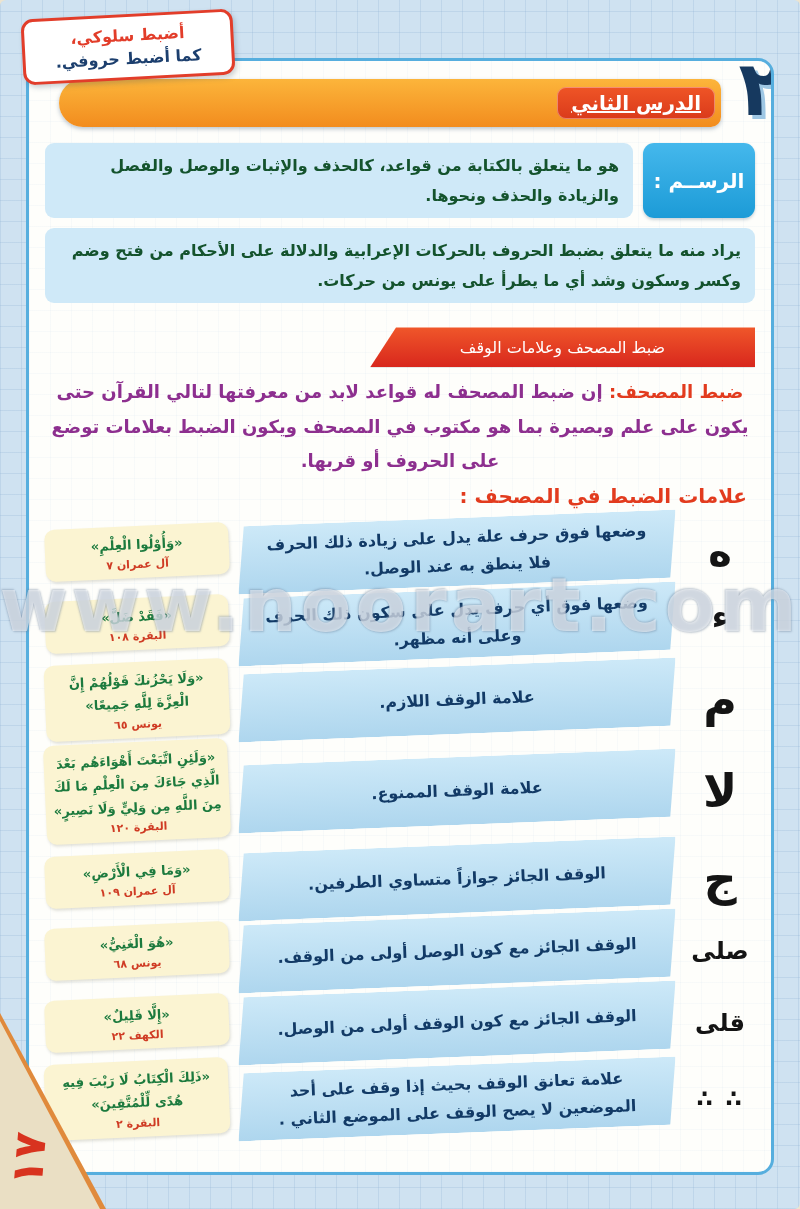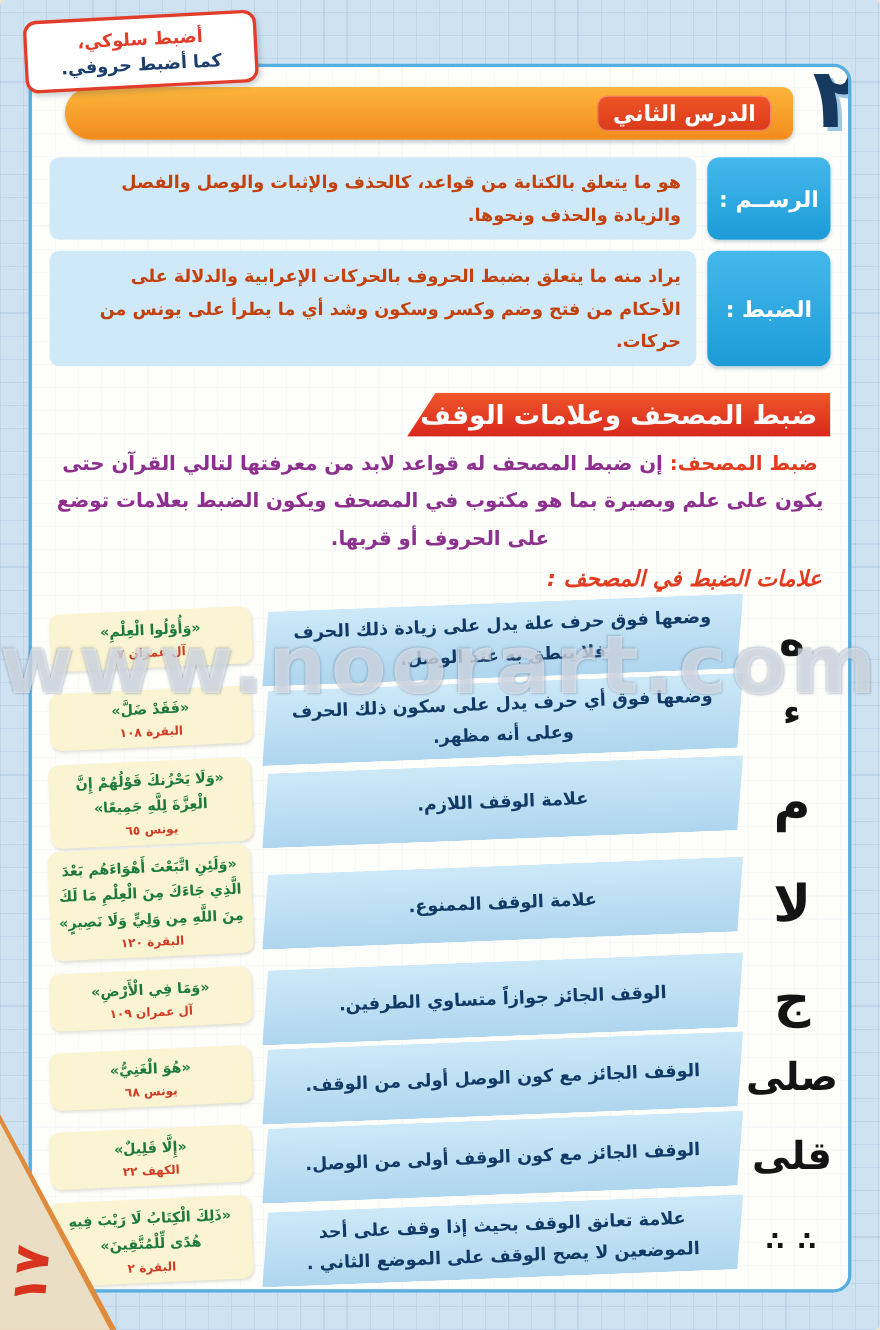--- a/index.html
+++ b/index.html
@@ -48,26 +48,27 @@
     z-index: 3; line-height: 1;
   }
   .banner {
     position: absolute; top: 4px; right: 34px; left: 14px; height: 48px;
     background: linear-gradient(180deg, #fcb53b, #f28c1e);
     border-radius: 24px 10px 10px 24px;
     display: flex; align-items: center;
     box-shadow: 0 2px 4px rgba(60,90,120,.35);
   }
   .badge {
-    margin: 5px 20px 5px 4px; padding: 4px 14px;
+    margin: 5px 6px 5px 4px; padding: 4px 14px;
     background: linear-gradient(180deg, #ef5526, #da3a1b);
     border-radius: 9px;
     color: #fff; font-weight: bold; font-size: 20px;
     white-space: nowrap;
     box-shadow: inset 0 0 0 1px rgba(255,255,255,.35);
+    text-decoration: underline;
   }
   .title {
     flex: 1; text-align: center;
     color: #fff; font-weight: bold; font-size: 23px;
     text-shadow: 1px 1px 0 #2a6ea8, -1px -1px 0 #2a6ea8, 1px -1px 0 #2a6ea8,
                  -1px 1px 0 #2a6ea8, 2px 3px 3px rgba(0,0,0,.25);
     white-space: nowrap;
   }
   
   .def-row { display: flex; gap: 10px; margin: 10px 0; align-items: stretch; }
@@ -77,58 +78,58 @@
     color: #fff; font-weight: bold; font-size: 20px;
     border-radius: 11px;
     display: flex; align-items: center; justify-content: center;
     box-shadow: 0 2px 3px rgba(60,90,120,.25);
   }
   .def-body {
     flex: 1;
     background: #cfe9f8;
     border-radius: 9px;
     padding: 8px 14px;
-    color: #c2410c; font-weight: bold; font-size: 16px; line-height: 1.85;
+    color: #14532d; font-weight: bold; font-size: 16px; line-height: 1.85;
     text-align: right;
   }
   
   .ribbon {
     width: 385px; height: 40px;
     margin: 24px 0 8px;
     background: linear-gradient(180deg, #f0572a, #d8271d);
     clip-path: polygon(26px 0, 100% 0, 100% 100%, 0 100%);
-    color: #fff; font-weight: bold; font-size: 24px;
+    color: #fff; font-weight: normal; font-size: 16px;
     display: flex; align-items: center; justify-content: center;
     box-shadow: 0 2px 3px rgba(0,0,0,.2);
   }
   
   .intro {
     margin: 8px 4px 6px;
     text-align: center;
     color: #8d2f8f; font-weight: bold; font-size: 18px; line-height: 1.9;
   }
   .intro-lead { color: #e23b1e; text-align: right; }
   
   .marks-heading {
     margin: 4px 8px 8px;
     text-align: right;
-    color: #e23b1e; font-weight: bold; font-size: 20px; font-style: italic;
+    color: #e23b1e; font-weight: bold; font-size: 20px;
   }
   
   .marks { display: flex; flex-direction: column; }
   .mark-row { display: flex; align-items: center; gap: 8px; margin: 2px 0; }
   .sym {
     flex: 0 0 70px; width: 70px;
     display: flex; align-items: center; justify-content: center;
     color: #141414; font-weight: bold; line-height: 1;
   }
   .sym-circle { font-size: 40px; }
   .sym-sukun  { font-size: 32px; padding-bottom: 14px; }
   .sym-letter { font-size: 46px; }
-  .sym-word   { font-size: 35px; }
+  .sym-word   { font-size: 24px; }
   .sym-dots   { font-size: 24px; letter-spacing: 2px; }
   .band {
     flex: 1;
     background: linear-gradient(180deg, #cde9f8, #aed6ee);
     min-height: 56px;
     display: flex; align-items: center; justify-content: center;
     padding: 6px 16px;
     transform: rotate(-2.2deg);
     clip-path: polygon(1.8% 0, 100% 0, 98.2% 100%, 0 100%);
     color: #123a66; font-weight: bold; font-size: 16px; line-height: 1.75;
@@ -194,21 +195,20 @@
         <div class="badge">الدرس الثاني</div>
       </div>
     </div>
 
     <div class="def-row">
       <div class="def-label">الرســم :</div>
       <div class="def-body">هو ما يتعلق بالكتابة من قواعد، كالحذف والإثبات والوصل والفصل والزيادة والحذف ونحوها.</div>
     </div>
 
     <div class="def-row">
-      <div class="def-label">الضبط :</div>
       <div class="def-body">يراد منه ما يتعلق بضبط الحروف بالحركات الإعرابية والدلالة على الأحكام من فتح وضم وكسر وسكون وشد أي ما يطرأ على يونس من حركات.</div>
     </div>
 
     <div class="ribbon">ضبط المصحف وعلامات الوقف</div>
 
     <p class="intro"><span class="intro-lead">ضبط المصحف:</span><span> إن ضبط المصحف له قواعد لابد من معرفتها لتالي القرآن حتى يكون على علم وبصيرة بما هو مكتوب في المصحف ويكون الضبط بعلامات توضع على الحروف أو قربها.</span></p>
 
     <div class="marks-heading">علامات الضبط في المصحف :</div>
 
     <div class="marks">

